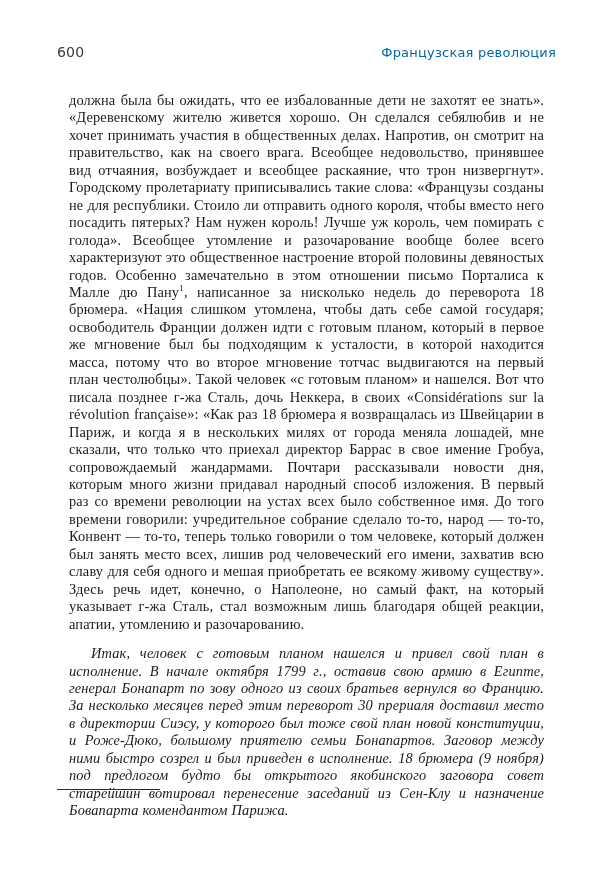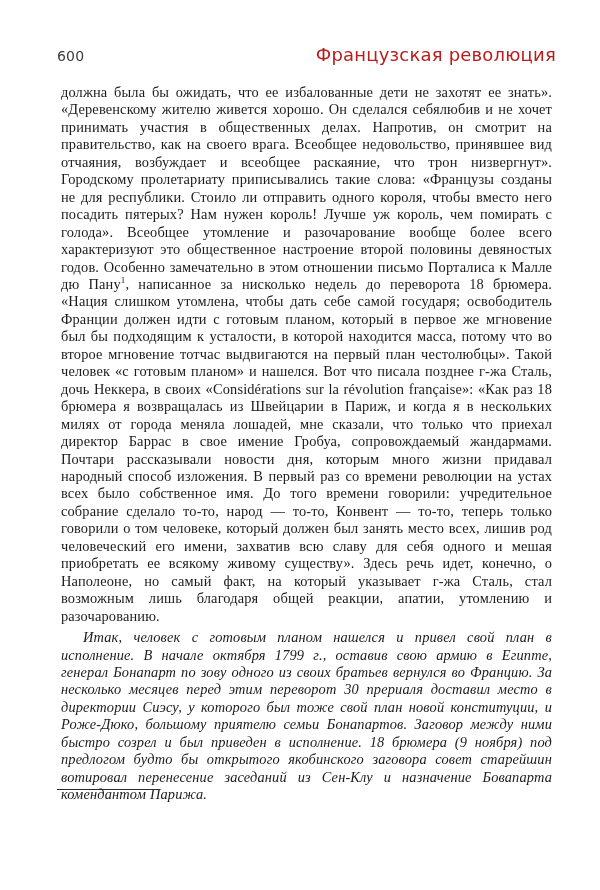--- a/index.html
+++ b/index.html
@@ -35,34 +35,34 @@
     color: #3a3a3a;
     letter-spacing: 0.2px;
   }
 
   .folio {
     font-size: 14px;
     color: #3a3a3a;
   }
 
   .head-title {
-    font-size: 18px;
-    color: #b91c1c;
+    font-size: 13px;
+    color: #0369a1;
   }
 
   
   .text-column {
     position: absolute;
     top: 80px;
     left: 57px;
     width: 499px;
   }
 
   .para {
-    margin: 4px;
+    margin: 12px;
     text-align: justify;
     text-justify: inter-word;
     font-size: 14.4px;
     line-height: 17.45px;
     letter-spacing: 0.01em;
     word-spacing: 0.02em;
     hyphens: manual;
     color: #1b1b1b;
   }
 

